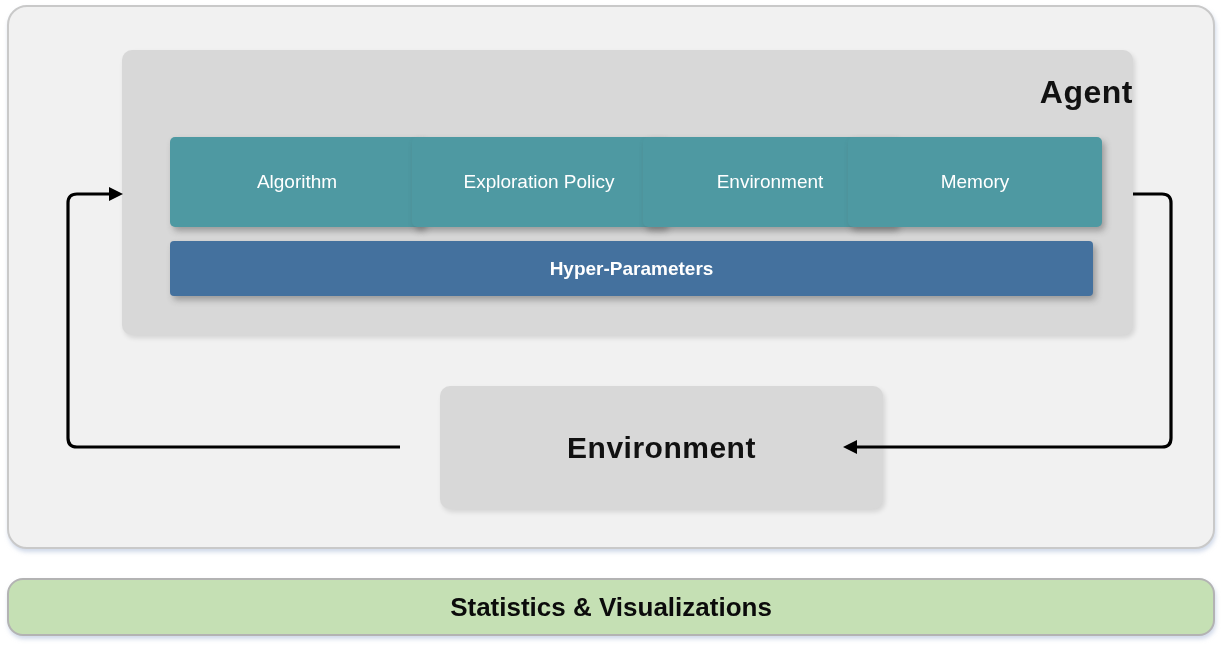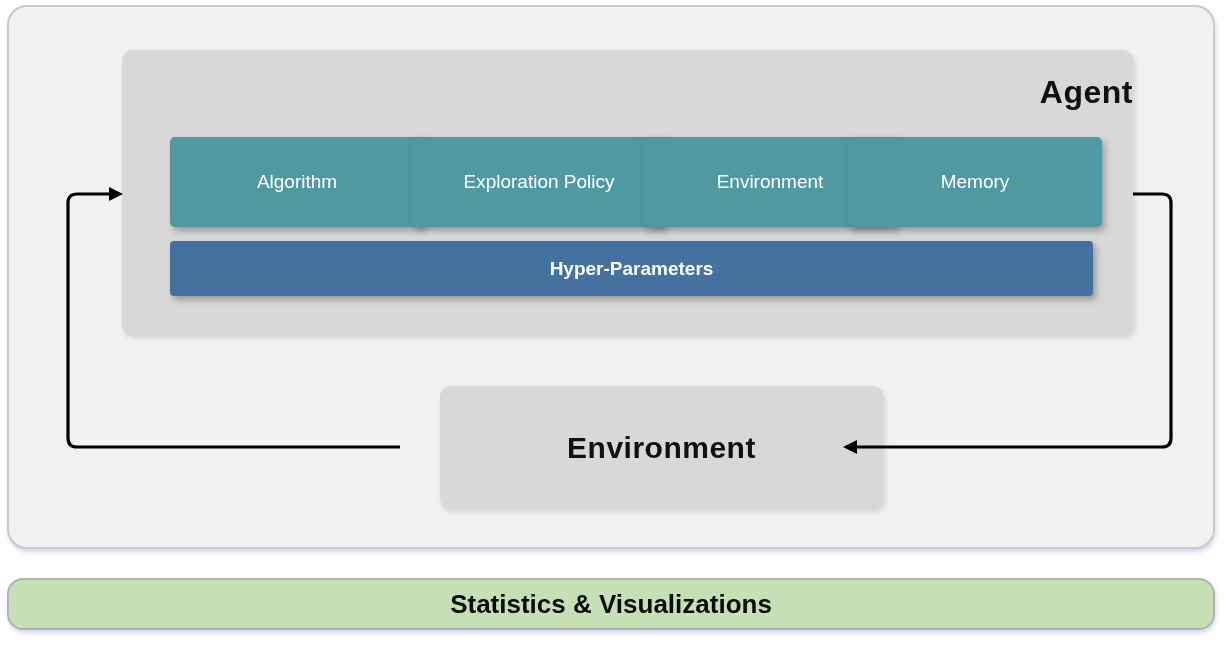--- a/index.html
+++ b/index.html
@@ -100,21 +100,21 @@
     font-weight: bold;
     color: #111111;
     letter-spacing: 0.5px;
     margin-left: 40px;
   }
   .footer-bar {
     position: absolute;
     left: 7px;
     top: 578px;
     width: 1208px;
-    height: 52px;
+    height: 58px;
     background: #c5e0b4;
     border: 2px solid #b3b3b3;
     border-radius: 16px;
     box-shadow: 1px 3px 4px rgba(170, 185, 215, 0.55);
     box-sizing: border-box;
     display: flex;
     align-items: center;
     justify-content: center;
     font-size: 26px;
     font-weight: bold;

